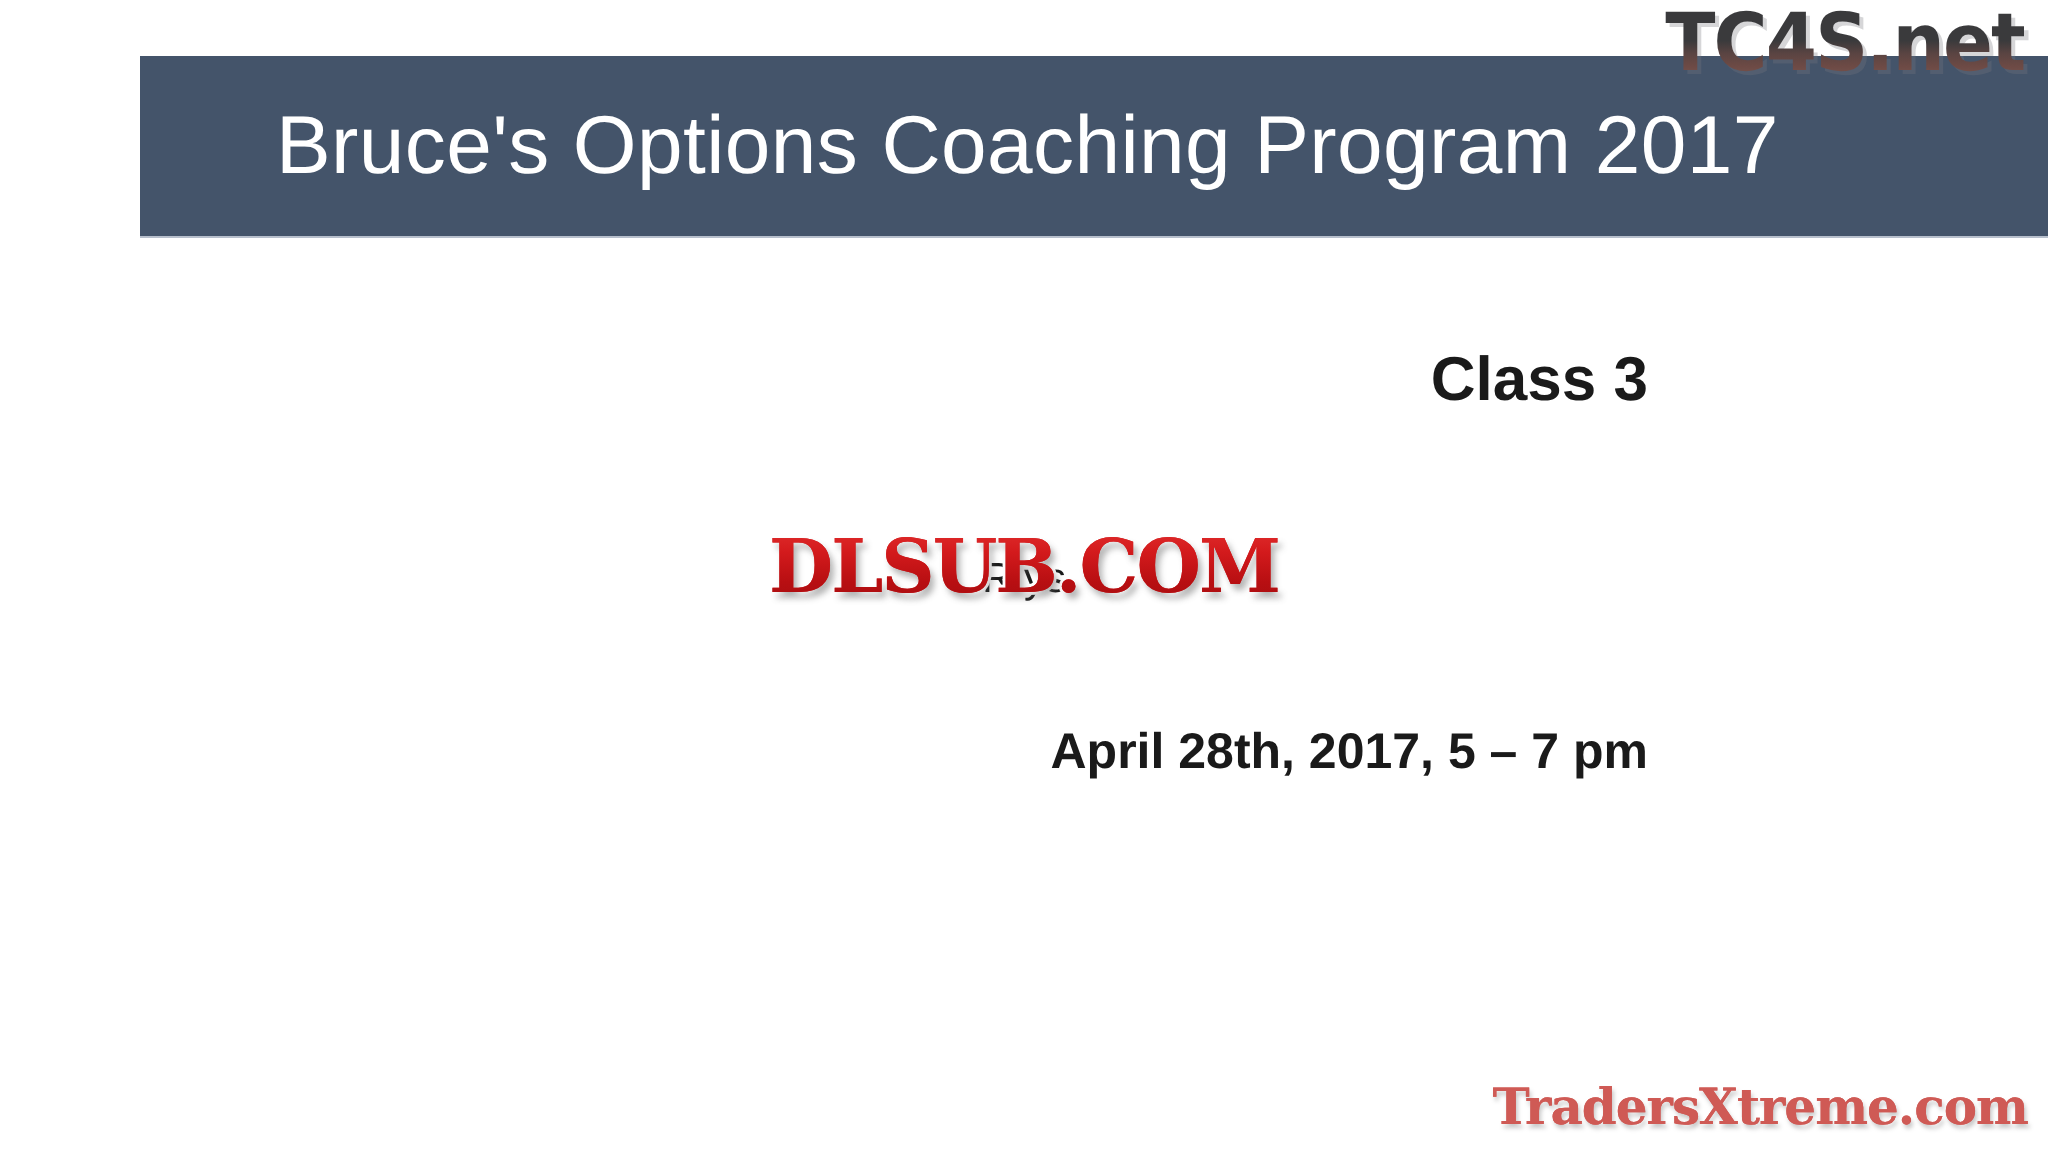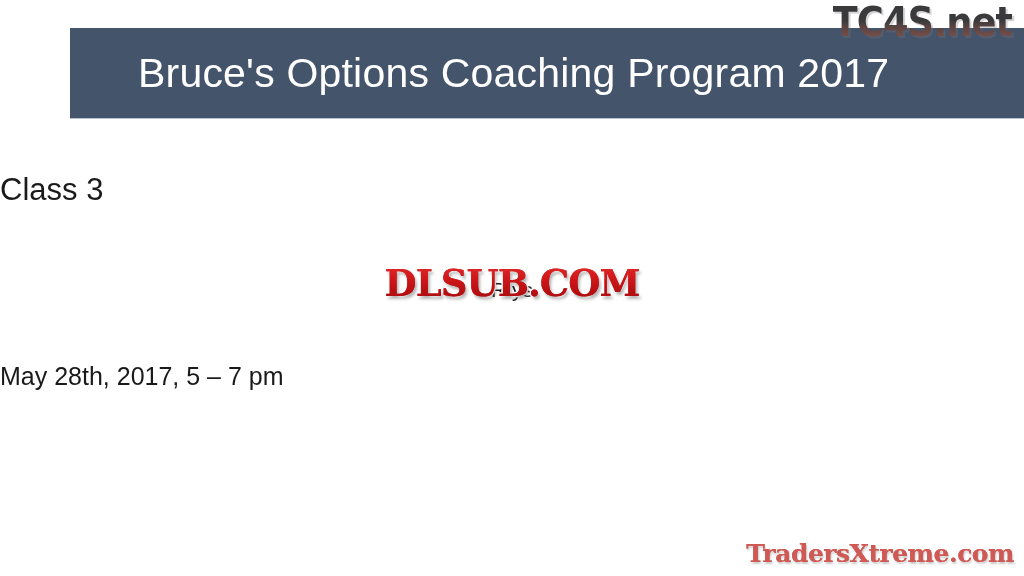--- a/index.html
+++ b/index.html
@@ -39,24 +39,24 @@
     letter-spacing: 0.2px;
     white-space: nowrap;
     font-family: "Liberation Sans", sans-serif;
   }
 
   
   .line {
     position: absolute;
     left: 0;
     width: 824px;
-    text-align: left;
+    text-align: right;
     color: #1a1a1a;
     font-family: "Liberation Sans", sans-serif;
-    font-weight: 400;
+    font-weight: 700;
   }
   .line-class {
     top: 172px;
     font-size: 31px;
   }
   .line-subtitle-wrap {
     position: absolute;
     left: 0;
     top: 278px;
     width: 1024px;
@@ -191,21 +191,21 @@
   <div class="title-banner">
     <div class="title-text">Bruce's Options Coaching Program 2017</div>
   </div>
 
   <div class="line line-class">Class 3</div>
 
   <div class="line-subtitle-wrap">
     <div class="line-subtitle">R                                        ys</div>
   </div>
 
-  <div class="line line-date">May 28th, 2017, 5 – 7 pm</div>
+  <div class="line line-date">April 28th, 2017, 5 – 7 pm</div>
 
   <div class="wm-tc4s-shadow">TC4S.net</div>
   <div class="wm-tc4s">TC4S.net</div>
 
   <div class="wm-dlsub">DLSUB.COM</div>
   <div class="wm-dlsub-inner">DLSUB.COM</div>
 
   <div class="wm-traders">TradersXtreme.com</div>
   <div class="wm-traders-inner">TradersXtreme.com</div>
 

